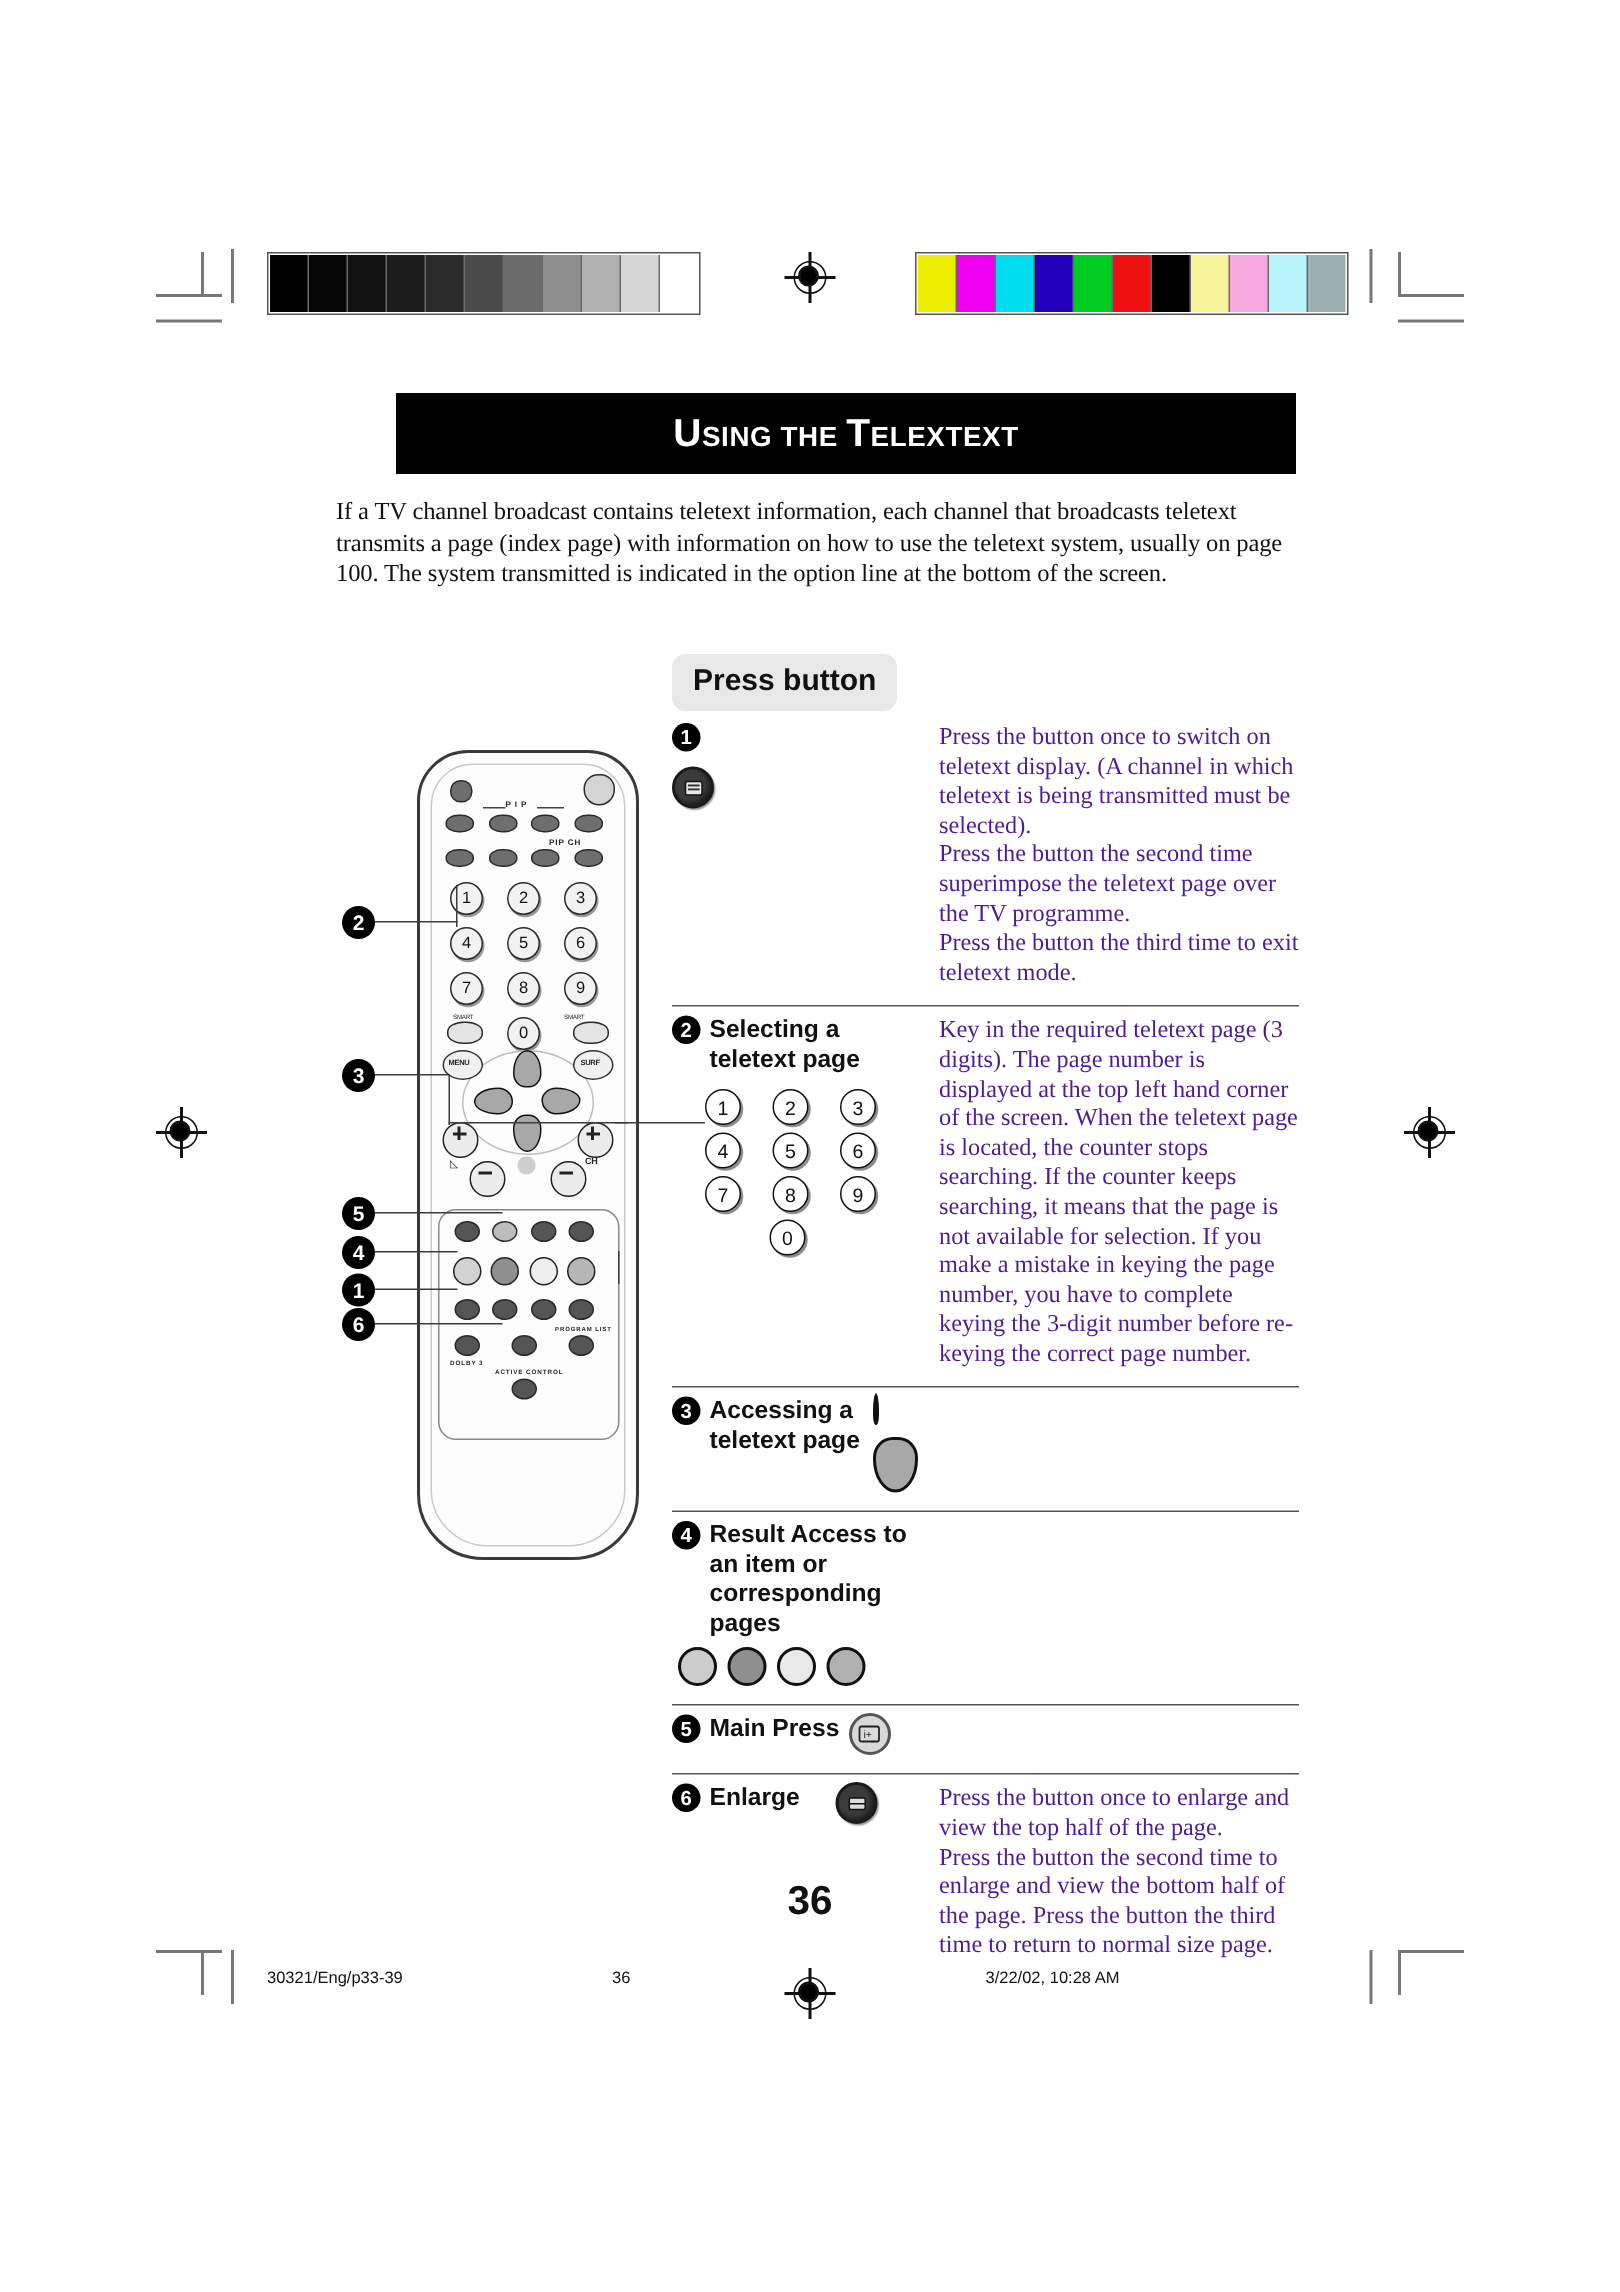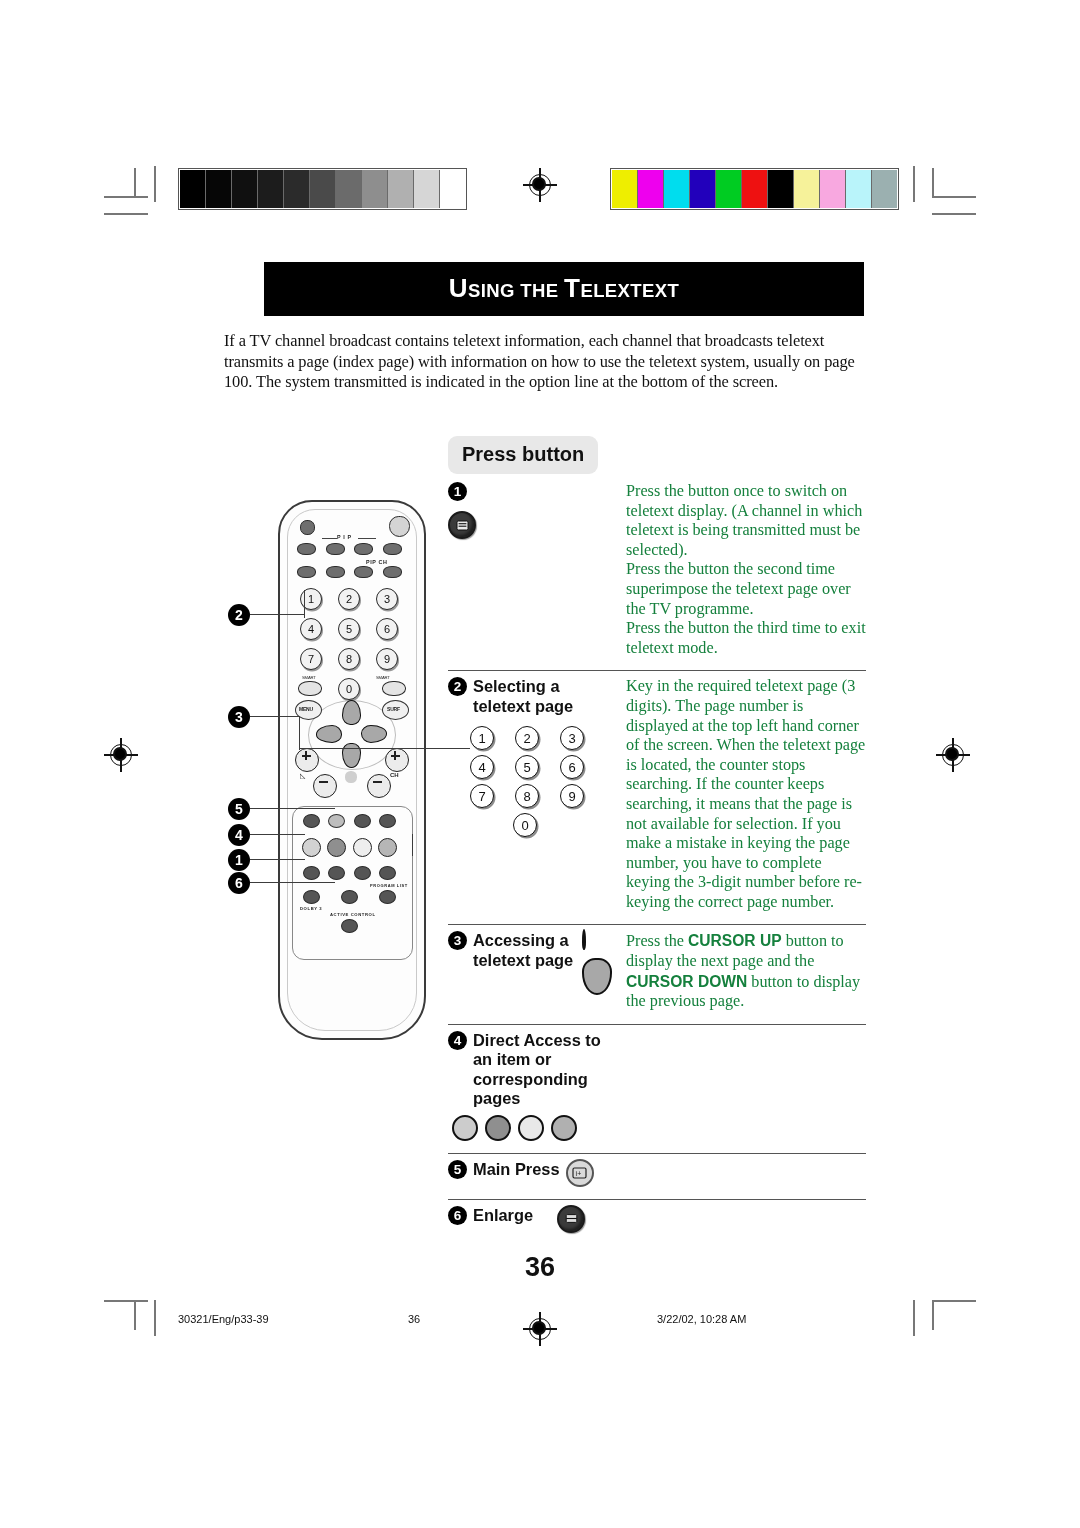--- a/index.html
+++ b/index.html
@@ -48,21 +48,21 @@
   .cellA{width:170px;box-sizing:border-box;padding:6px 6px 12px 0;position:relative;}
   .cellB{width:248px;box-sizing:border-box;padding:6px 0 12px 8px;}
 
   .bullet{width:19px;height:19px;border-radius:50%;background:#000;color:#fff;
       font-size:13.5px;font-weight:bold;display:inline-flex;align-items:center;
       justify-content:center;vertical-align:top;margin-right:6px;flex:none;
       font-family:"Liberation Sans",sans-serif;}
   .labtxt{font-weight:bold;font-size:16.4px;line-height:19.5px;color:#111;
       font-family:"Liberation Sans",sans-serif;}
   .labrow{display:flex;align-items:flex-start;}
-  .restxt{font-size:16.2px;line-height:19.6px;color:#15803d;
+  .restxt{font-size:16.2px;line-height:19.6px;color:#4c1d95;
       font-family:"Liberation Serif",serif;}
   .restxt b{font-family:"Liberation Sans",sans-serif;font-size:15.6px;}
 
   
   .keypad{margin:10px 0 2px 22px;}
   .keypad .kr{display:flex;gap:21px;margin-bottom:5px;}
   .knum{width:22px;height:22px;border:1.6px solid #111;border-radius:50%;
       display:flex;align-items:center;justify-content:center;font-size:13px;
       color:#111;background:#fff;box-shadow:1.5px 1.5px 0 rgba(0,0,0,.45);}
   .kzero{margin-left:43px;}
@@ -245,27 +245,26 @@
         <div class="cellB restxt"><span>Key in the required teletext page (3 digits). The page number is displayed at the top left hand corner of the screen.  When the teletext page is located, the counter stops searching. If the counter keeps searching, it means that the page is not available for selection. If you make a mistake in keying the page number, you have to complete keying the 3-digit number before re-keying the correct page number.</span></div>
       </div>
       <div class="trow">
         <div class="cellA">
           <div class="labrow">
             <span class="bullet">3</span>
             <span class="labtxt">Accessing a teletext page</span>
             <span style="margin-left:8px;"><span class="petal"></span><span class="petal dn" style="display:block;"></span></span>
           </div>
         </div>
-        <div class="cellB restxt"><span>Press the <b>CURSOR UP</b> button to display the next page and the <b>CURSOR DOWN</b> button to display the previous page.</span></div>
       </div>
       <div class="trow">
         <div class="cellA">
           <div class="labrow">
             <span class="bullet">4</span>
-            <span class="labtxt">Direct Access to an item or corresponding pages</span>
+            <span class="labtxt">Result Access to an item or corresponding pages</span>
           </div>
           <div class="cbtns">
             <span class="cbtn" style="background:#cccccc"></span>
             <span class="cbtn" style="background:#8f8f8f"></span>
             <span class="cbtn" style="background:#e8e8e8"></span>
             <span class="cbtn" style="background:#b0b0b0"></span>
           </div>
         </div>
       </div>
       <div class="trow">
@@ -292,20 +291,21 @@
             <span style="margin-left:24px;margin-top:-1px;">
               <span class="iconbtn ib-dark">
                 <svg class="glyph" width="13" height="11" viewBox="0 0 13 11">
                   <rect x="1.2" y="1.6" width="10.6" height="7.8" rx="1" fill="#ddd" stroke="#111" stroke-width="1"></rect>
                   <line x1="1.2" y1="5.5" x2="11.8" y2="5.5" stroke="#111" stroke-width="1.1"></line>
                 </svg>
               </span>
             </span>
           </div>
         </div>
+        <div class="cellB restxt"><span>Press the button once to enlarge and view the top half of the page.<br>Press the button the second time to enlarge and view the bottom half of the page. Press the button the third time to return to normal size page.</span></div>
       </div>
     </div>
 </div>
 
 <div id="remote">
   <div class="rc-body">
       <div class="rc-inner"></div>
     </div>
 
   <div class="rbtn oval" style="left:22px;top:20px;width:13px;height:13px;"></div>

